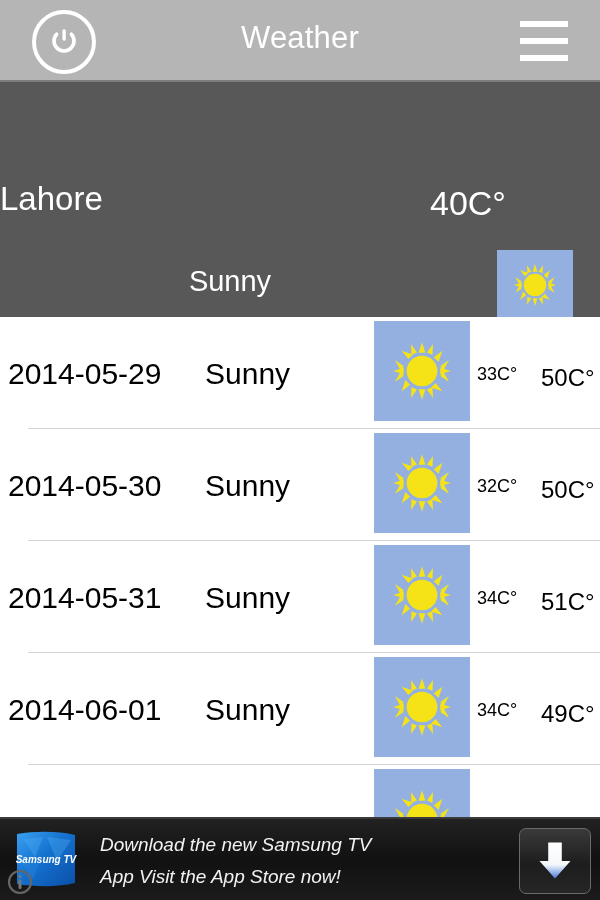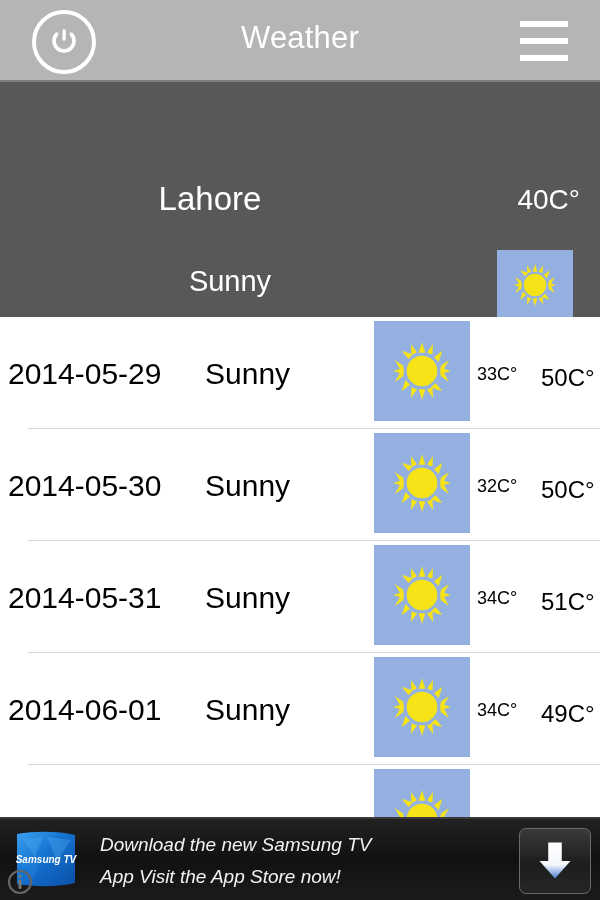--- a/index.html
+++ b/index.html
@@ -74,30 +74,29 @@
     position: absolute;
     left: 0; top: 82px;
     width: 600px;
     height: 235px;
     background: #585858;
   }
   .city {
     position: absolute;
     left: 0; top: 98px;
     width: 420px;
-    text-align: center;
     font-size: 33px;
     color: #ffffff;
   }
   .cur-temp {
     position: absolute;
     left: 430px; top: 102px;
     width: 150px;
-    text-align: right;
-    font-size: 28px;
+    text-align: left;
+    font-size: 34px;
     color: #ffffff;
   }
   .cur-cond {
     position: absolute;
     left: 0; top: 183px;
     width: 460px;
     text-align: center;
     font-size: 29px;
     color: #ffffff;
   }

